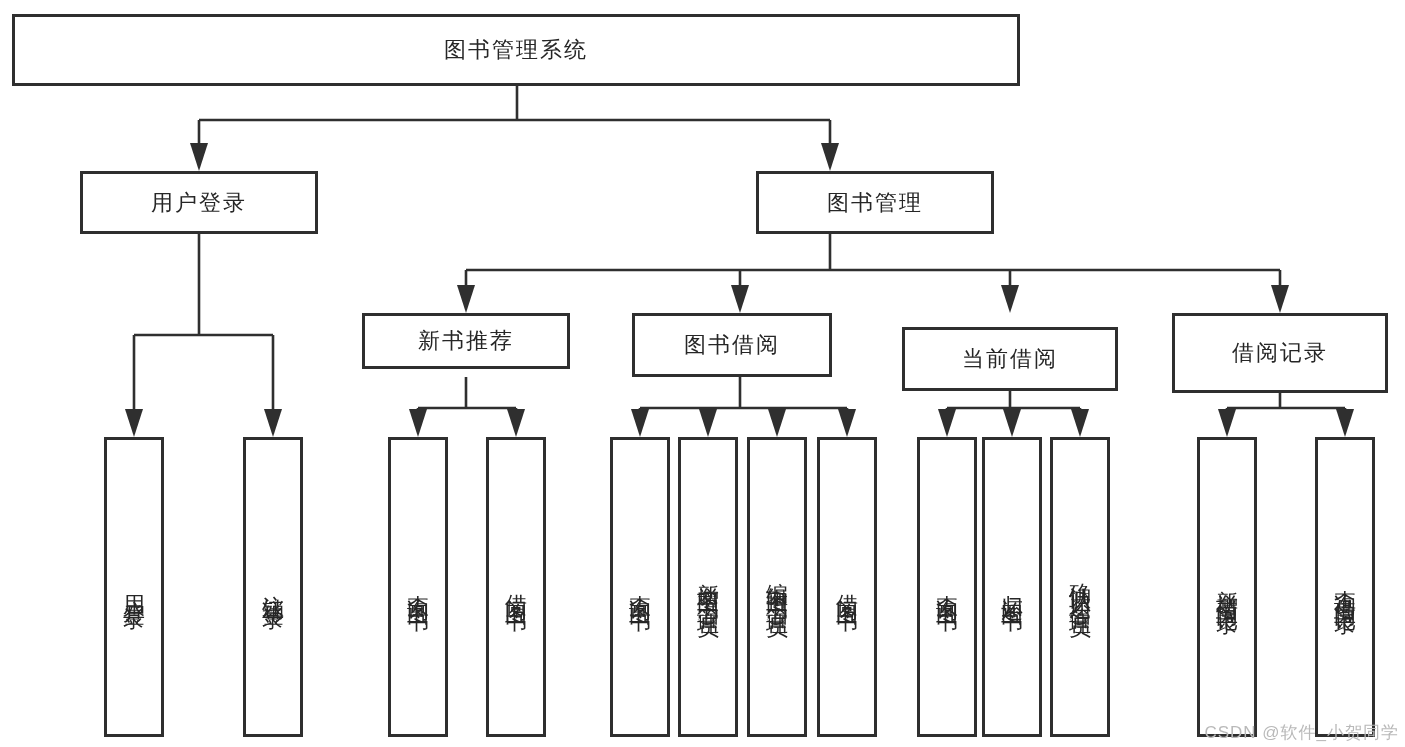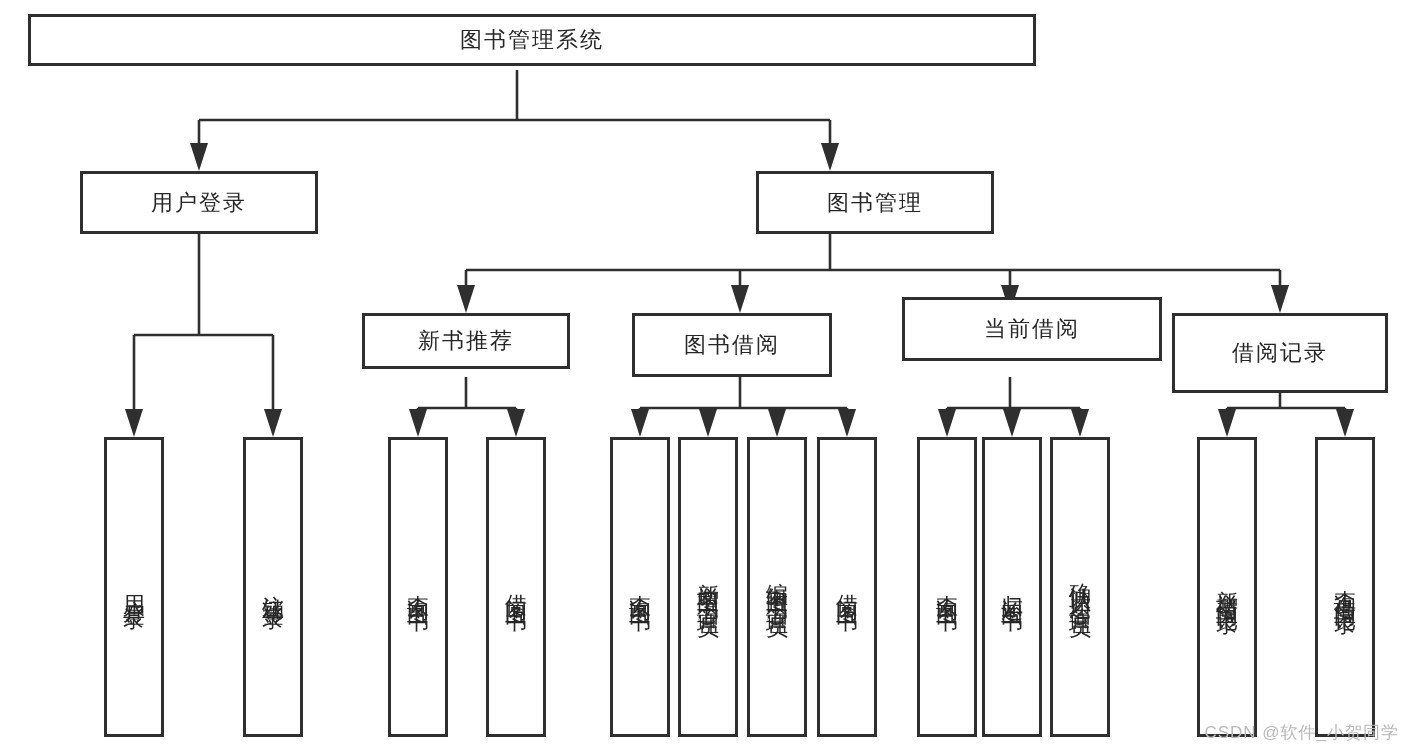--- a/index.html
+++ b/index.html
@@ -85,28 +85,28 @@
       <path d="M777 437 l-9 -28 h18 z"></path>
       <path d="M847 437 l-9 -28 h18 z"></path>
       <path d="M947 437 l-9 -28 h18 z"></path>
       <path d="M1012 437 l-9 -28 h18 z"></path>
       <path d="M1080 437 l-9 -28 h18 z"></path>
       <path d="M1227 437 l-9 -28 h18 z"></path>
       <path d="M1345 437 l-9 -28 h18 z"></path>
     </g>
   </svg>
 
-  <div class="hnode" style="left:12px;top:14px;width:1008px;height:52px;margin-left:16px;">图书管理系统</div>
+  <div class="hnode" style="left:12px;top:14px;width:1008px;height:72px;">图书管理系统</div>
 
   <div class="hnode" style="left:80px;top:171px;width:238px;height:63px;">用户登录</div>
   <div class="hnode" style="left:711px;top:171px;width:238px;height:63px;margin-left:45px;">图书管理</div>
 
   <div class="hnode" style="left:362px;top:313px;width:208px;height:56px;">新书推荐</div>
   <div class="hnode" style="left:632px;top:313px;width:200px;height:64px;">图书借阅</div>
-  <div class="hnode" style="left:902px;top:297px;width:260px;height:64px;font-family:Liberation Serif, serif;">当前借阅</div>
+  <div class="hnode" style="left:902px;top:327px;width:216px;height:64px;font-family:Liberation Serif, serif;">当前借阅</div>
   <div class="hnode" style="left:1172px;top:313px;width:216px;height:80px;">借阅记录</div>
 
   <div class="leaf" style="left:104px;">用户登录</div>
   <div class="leaf" style="left:243px;">注销登录</div>
 
   <div class="leaf" style="left:388px;">查询图书</div>
   <div class="leaf" style="left:486px;">借阅图书</div>
 
   <div class="leaf" style="left:610px;">查询图书</div>
   <div class="leaf" style="left:678px;">新增图书（管理员）</div>

